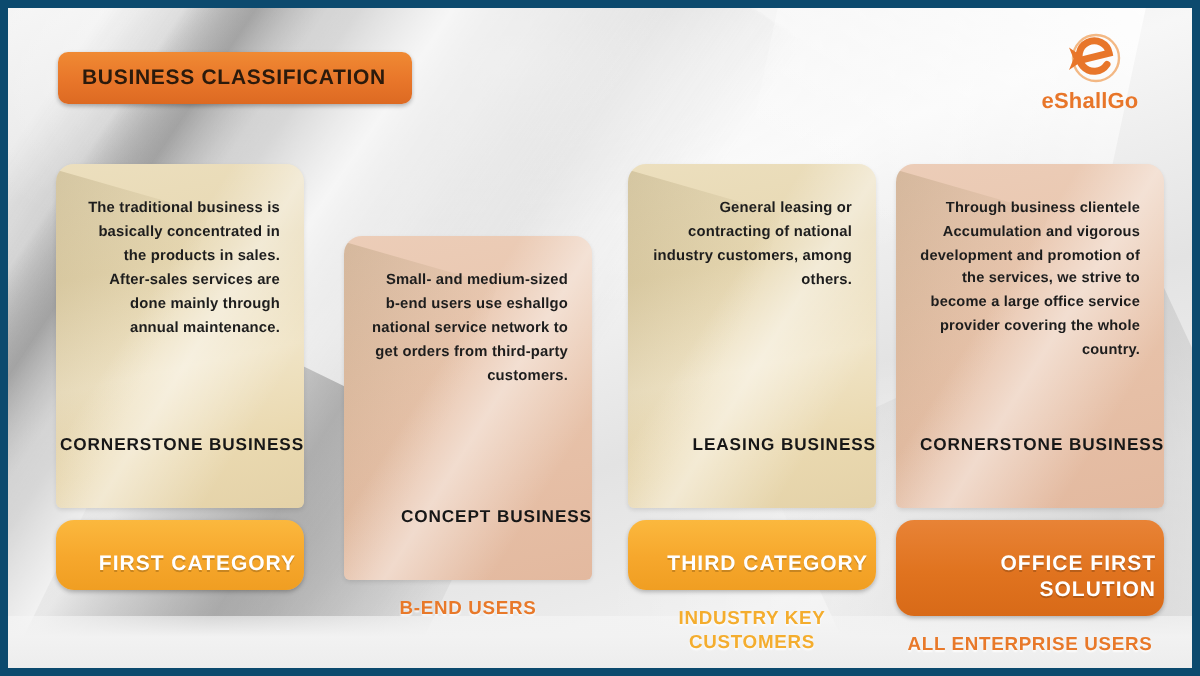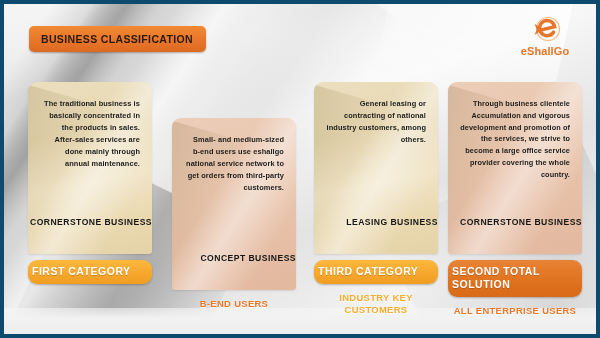--- a/index.html
+++ b/index.html
@@ -198,27 +198,27 @@
     font-size: 8.6px;
     font-weight: bold;
     line-height: 1.42;
     letter-spacing: 0.45px;
     color: #171717;
   }
 
   .pill {
     margin-top: 6px;
     border-radius: 9px;
-    text-align: left;
+    text-align: right;
     color: #ffffff;
     font-size: 10.5px;
     font-weight: bold;
     letter-spacing: 0.5px;
     line-height: 1.22;
-    padding: 5px 4px 6px 4px;
+    padding: 16px 4px 6px 4px;
     box-shadow: 0 1px 2px rgba(0,0,0,0.25);
     text-shadow: 0 1px 0 rgba(0,0,0,0.18);
   }
   .pill-amber {
     background: linear-gradient(180deg, #fbb83e 0%, #f6a72c 55%, #f09e22 100%);
   }
   .pill-orange {
     background: linear-gradient(180deg, #e88336 0%, #e0731f 55%, #d86a18 100%);
   }
 
@@ -289,18 +289,18 @@
       <div class="pill pill-amber">THIRD CATEGORY</div>
       <div class="footlabel foot-amber">INDUSTRY KEY CUSTOMERS</div>
     </div>
 
     <div class="col col-4">
       <div class="panel panel-peach">
         <div class="panel-shade"></div>
         <div class="panel-text">Through business clientele Accumulation and vigorous development and promotion of the services, we strive to become a large office service provider covering the whole country.</div>
         <div class="subtitle">CORNERSTONE BUSINESS</div>
       </div>
-      <div class="pill pill-orange">SECOND TOTAL SOLUTION</div>
+      <div class="pill pill-orange">OFFICE FIRST SOLUTION</div>
       <div class="footlabel foot-orange">ALL ENTERPRISE USERS</div>
     </div>
 
   </div>
 </div>
 
 </body></html>

